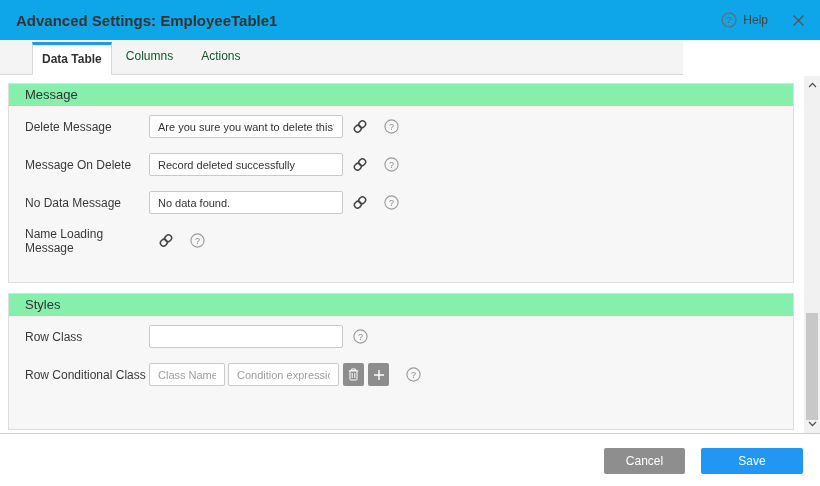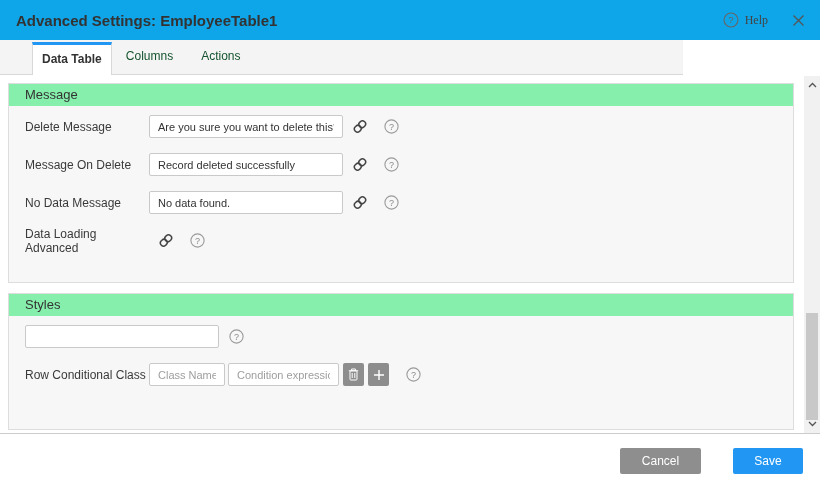--- a/index.html
+++ b/index.html
@@ -4,21 +4,21 @@
 <style>
   * { margin:0; padding:0; box-sizing:border-box; }
   html,body { background:#fff; }
   body { font-family:"Liberation Sans", sans-serif; }
   .app { position:relative; width:820px; height:486px; background:#fff; overflow:hidden; }
 
   
   .titlebar { position:absolute; top:0; left:0; width:820px; height:40px; background:#0ea5e9; display:flex; align-items:center; }
   .titlebar h1 { font-size:15px; font-weight:bold; color:#333; padding-left:16px; flex:1; }
   .help-group { display:flex; align-items:center; gap:6px; margin-right:24px; cursor:pointer; }
-  .help-group .help-text { font-size:12px; color:#444;font-family:Liberation Serif, serif; }
+  .help-group .help-text { font-size:12px; color:#444; }
   .close-btn { margin-right:15px; display:flex; align-items:center; cursor:pointer; }
 
   
   .tabs { position:absolute; top:40px; left:0; width:683px; height:35px; background:#f4f4f4;
           border-bottom:1px solid #d8d8d8; display:flex; align-items:flex-end; padding-left:32px; }
   .tab { font-size:12px; color:#14532d; padding:0 14px 11px 14px; cursor:pointer; }
   .tab.active { background:#fff; border:1px solid #d8d8d8; border-top:3px solid #2196f3; border-bottom:none;
                 color:#333; font-weight:bold; margin-bottom:-1px; padding:7px 9px 9px 9px; }
 
   
@@ -48,25 +48,25 @@
   
   .scrollbar { position:absolute; top:76px; left:804px; width:16px; height:357px; background:#f1f1f1; }
   .scroll-arrow { position:absolute; left:0; width:16px; height:14px; display:flex; align-items:center; justify-content:center; cursor:pointer; }
   .scroll-arrow.up { top:2px; }
   .scroll-arrow.down { bottom:2px; }
   .scroll-thumb { position:absolute; left:2px; top:237px; width:12px; height:107px; background:#c8c8c8; cursor:pointer; }
 
   
   .footer { position:absolute; top:433px; left:0; width:820px; height:53px; background:#fff;
             border-top:1px solid #ccc; display:flex; justify-content:flex-end; align-items:flex-start;
-            padding-top:14px; padding-right:17px; gap:32px; }
+            padding-top:14px; padding-right:17px; gap:16px; }
   .btn { height:26px; border:none; border-radius:2px; color:#fff; font-family:"Liberation Sans", sans-serif;
          font-size:12px; cursor:pointer; }
   .btn-cancel { width:81px; background:#8e8e8e; }
-  .btn-save { width:70px; background:#2196f3; }
+  .btn-save { width:102px; background:#2196f3; }
 </style>
 </head>
 <body>
 
 <div class="app">
 
   <div class="titlebar">
     <h1>Advanced Settings: EmployeeTable1</h1>
     <div class="help-group">
       <span class="icon-btn">
@@ -147,21 +147,21 @@
           </span>
           <span class="icon-btn q-icon">
             <svg width="15" height="15" viewBox="0 0 15 15">
               <circle cx="7.5" cy="7.5" r="6.6" fill="none" stroke="#9a9a9a" stroke-width="1.1"></circle>
               <text x="7.5" y="10.6" text-anchor="middle" font-size="9" fill="#8a8a8a" font-family="Liberation Sans, sans-serif">?</text>
             </svg>
           </span>
         </div>
 
         <div class="field-row">
-          <span class="field-label">Data Loading Advanced</span>
+          <span class="field-label">Name Loading Message</span>
           <span class="icon-btn link-icon">
             <svg width="14" height="15" viewBox="0 0 14 15">
               <g fill="none" stroke="#444" stroke-width="1.5" transform="rotate(45 7 7.5)">
                 <rect x="3.9" y="0.9" width="6.2" height="7" rx="3.1"></rect>
                 <rect x="3.9" y="7.1" width="6.2" height="7" rx="3.1"></rect>
               </g>
             </svg>
           </span>
           <span class="icon-btn q-icon">
             <svg width="15" height="15" viewBox="0 0 15 15">
@@ -172,20 +172,21 @@
         </div>
 
       </div>
     </div>
 
     <div class="panel panel-styles">
       <div class="panel-header">Styles</div>
       <div class="panel-body">
 
         <div class="field-row">
+          <span class="field-label">Row Class</span>
           <input class="text-input" type="text" value="" style="">
           <span class="icon-btn q-icon-near">
             <svg width="15" height="15" viewBox="0 0 15 15">
               <circle cx="7.5" cy="7.5" r="6.6" fill="none" stroke="#9a9a9a" stroke-width="1.1"></circle>
               <text x="7.5" y="10.6" text-anchor="middle" font-size="9" fill="#8a8a8a" font-family="Liberation Sans, sans-serif">?</text>
             </svg>
           </span>
         </div>
 
         <div class="field-row">

